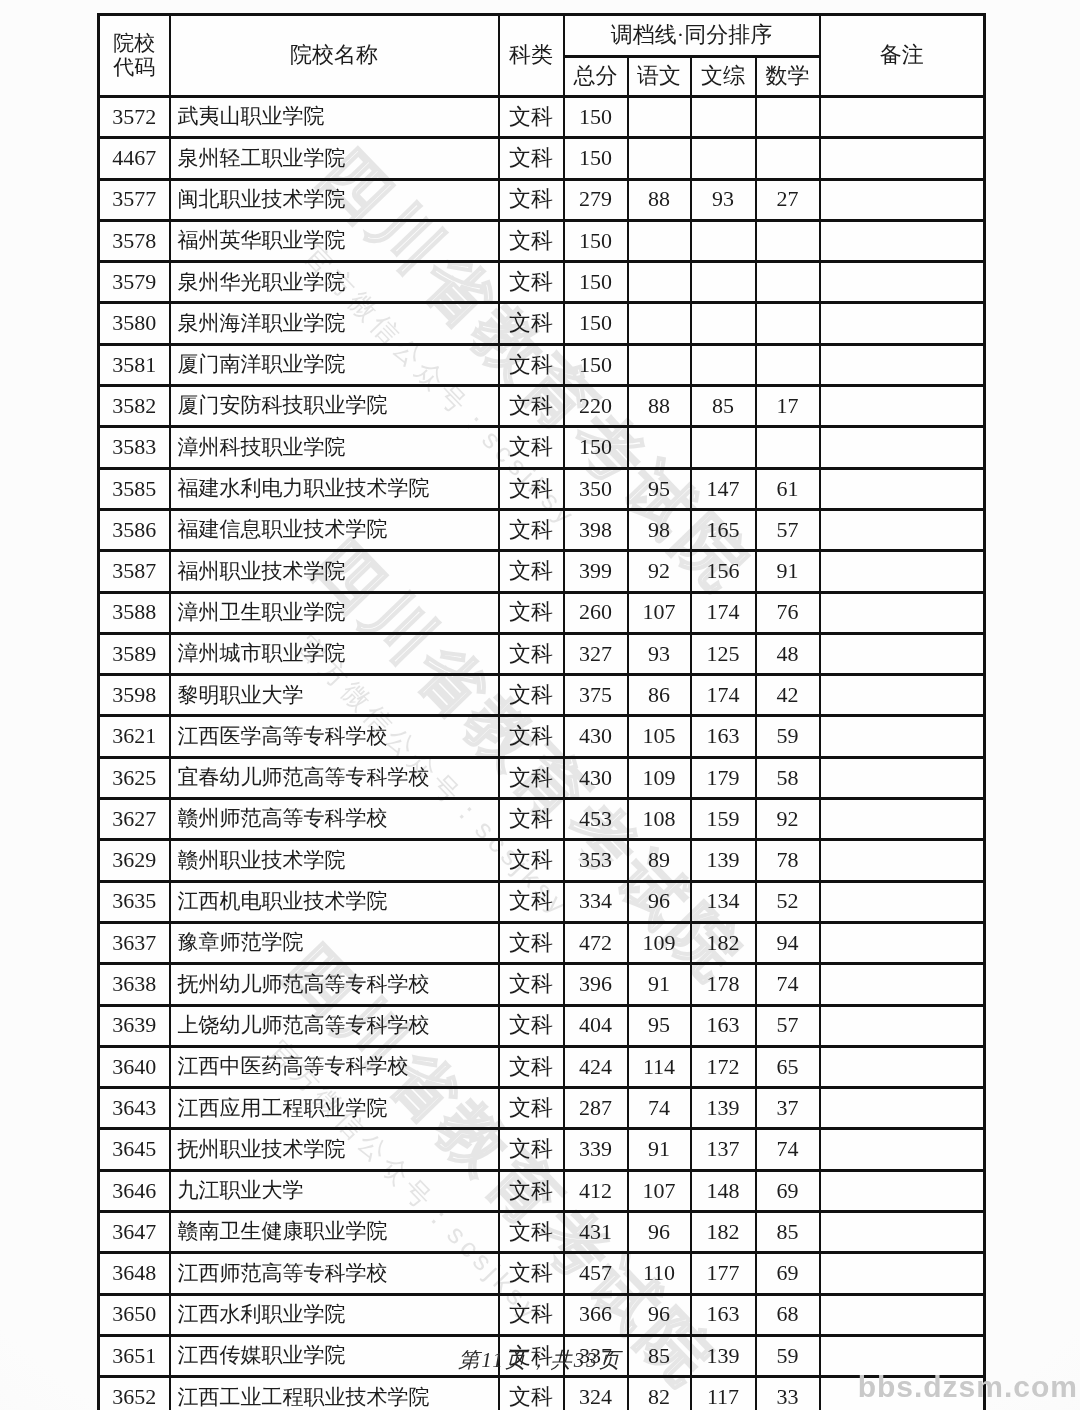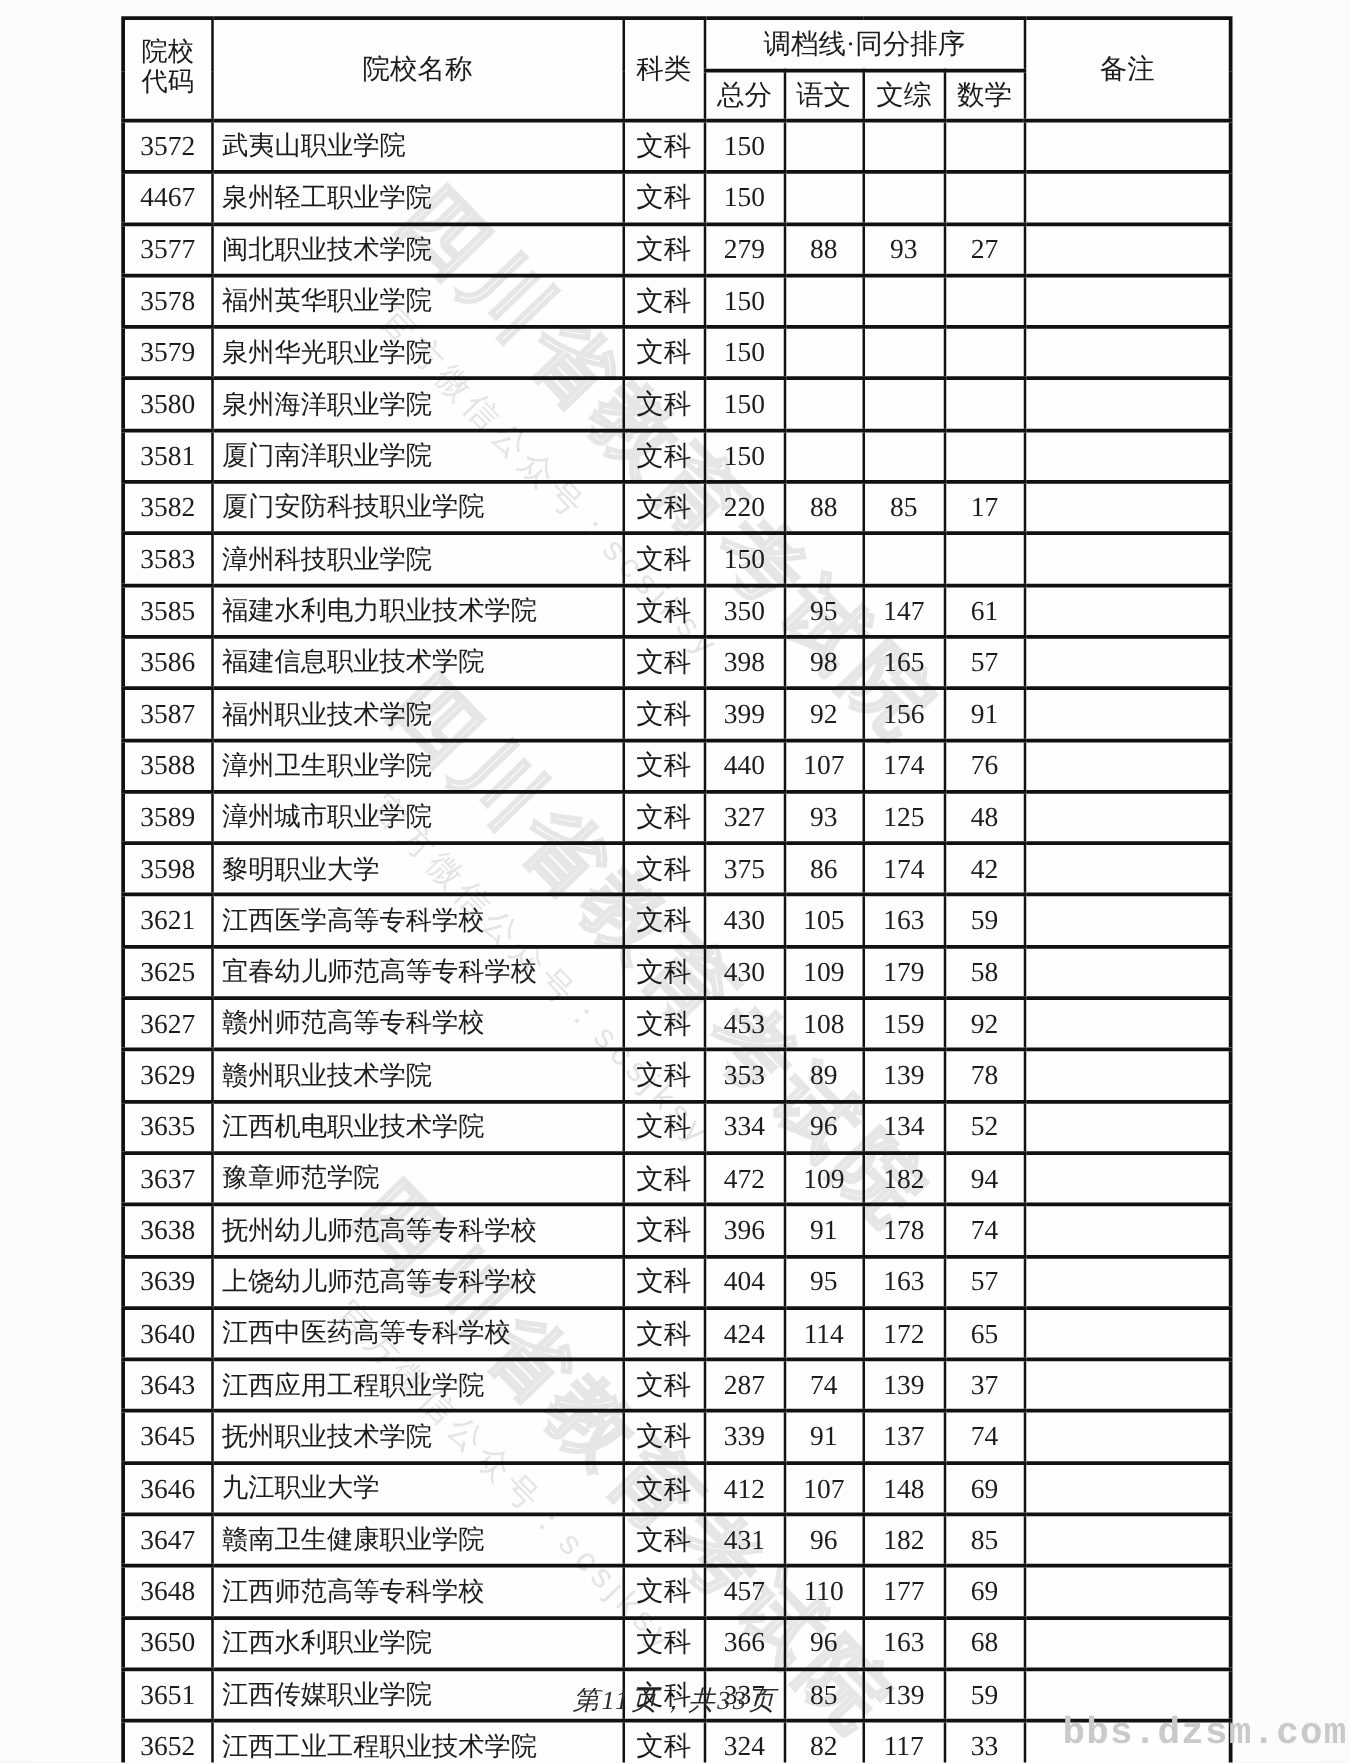--- a/index.html
+++ b/index.html
@@ -42,31 +42,31 @@
     border-top-width:3px; border-bottom-width:3px;
     font-weight:normal;
     font-size:22px; line-height:1.12;
     text-align:center; vertical-align:middle;
     padding:0; overflow:hidden;
     background:rgba(255,255,255,0.55);
   }
   .scores thead tr.h1 th { height:39px; }
   .scores thead tr.h2 th { height:37px;margin-left:10px; }
   .scores td { height:38.3px; }
-  th.code-h { white-space:pre-line; font-size:21px;font-family:Liberation Mono, monospace; }
+  th.code-h { white-space:pre-line; font-size:21px; }
   td.c-name { text-align:left; padding:0 4px 0 7px; font-size:21px; white-space:nowrap; }
 
   
   .footer {
     position:absolute; z-index:2; top:1346px; left:0; width:100%;
     text-align:center; font-size:21px; letter-spacing:2px; color:#2b2b2b;font-style:italic;
   }
   .site-wm {
     position:absolute; z-index:2; right:2px; bottom:6px;
-    font-family:Liberation Mono, monospace;
+    font-family:Liberation Sans, sans-serif;
     font-size:30px; font-weight:700; letter-spacing:1px;
     color:#c9c9c9;
   }
 </style>
 </head>
 <body>
 
 <div class="page">
 
   <div class="wm-layer">
@@ -229,21 +229,21 @@
           <td class="c-total">399</td>
           <td class="c-chi">92</td>
           <td class="c-comp">156</td>
           <td class="c-math">91</td>
           <td class="c-note"></td>
         </tr>
         <tr>
           <td class="c-code">3588</td>
           <td class="c-name">漳州卫生职业学院</td>
           <td class="c-cat">文科</td>
-          <td class="c-total">440</td>
+          <td class="c-total">260</td>
           <td class="c-chi">107</td>
           <td class="c-comp">174</td>
           <td class="c-math">76</td>
           <td class="c-note"></td>
         </tr>
         <tr>
           <td class="c-code">3589</td>
           <td class="c-name">漳州城市职业学院</td>
           <td class="c-cat">文科</td>
           <td class="c-total">327</td>

